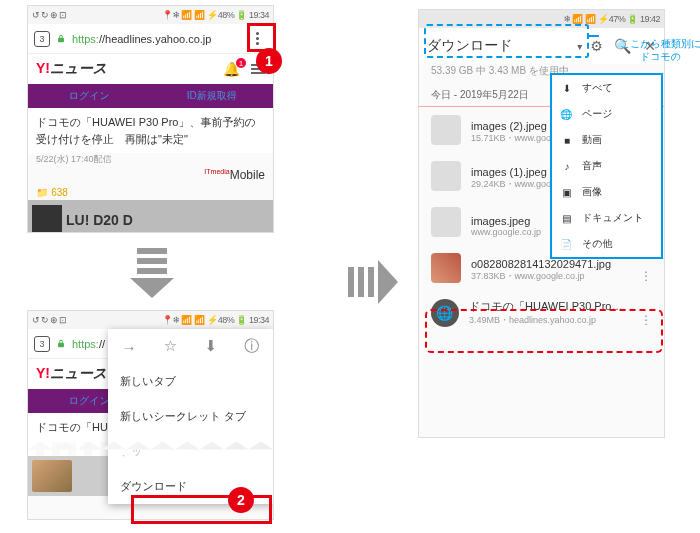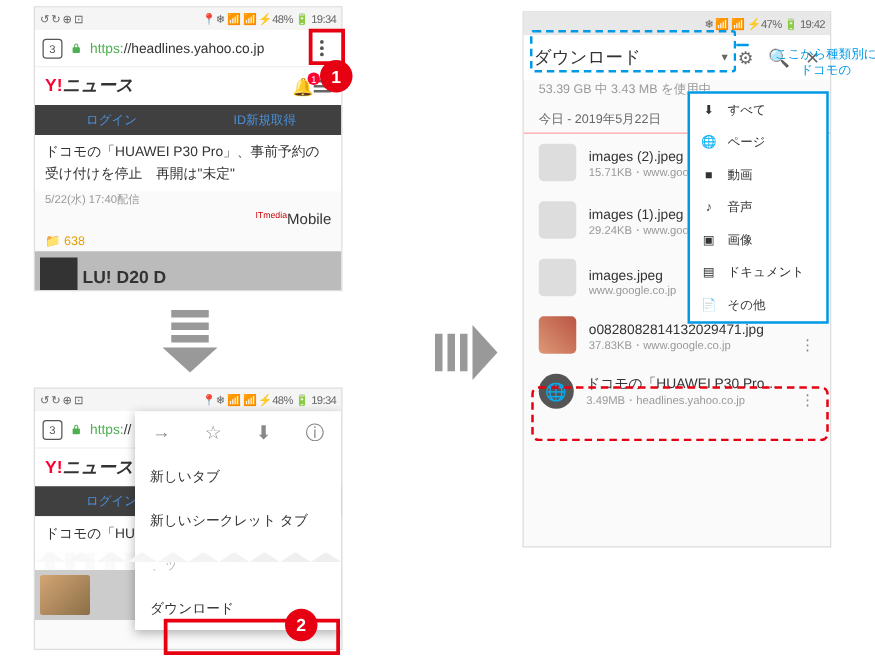--- a/index.html
+++ b/index.html
@@ -10,29 +10,29 @@
 .p3{left:418px;top:9px;height:429px}
 .statusbar{height:18px;background:#f5f5f5;display:flex;justify-content:space-between;padding:0 4px;font-size:10px;color:#666;align-items:center}
 .statusbar span{font-size:9px;letter-spacing:-0.5px}
 .urlbar{height:30px;background:#fff;display:flex;align-items:center;padding:0 6px;gap:6px;border-bottom:1px solid #eee}
 .tab-icon{width:16px;height:16px;border:1.5px solid #555;border-radius:3px;font-size:9px;display:flex;align-items:center;justify-content:center;color:#555}
 .lock{width:10px;height:10px}
 .url{flex:1;font-size:11px;color:#333;white-space:nowrap;overflow:hidden}
 .url .proto{color:#4caf50}
 .dots{width:20px;height:20px;display:flex;flex-direction:column;align-items:center;justify-content:center;gap:2px}
 .dots i{width:3px;height:3px;background:#555;border-radius:50%}
-.yheader{height:30px;background:#fff;display:flex;align-items:center;padding:0 8px;gap:0}
+.yheader{height:30px;background:#fff;display:flex;align-items:center;padding:0 8px;gap:10px}
 .ylogo{font-size:14px;font-weight:bold;color:#f03}
 .ylogo b{color:#333;font-style:italic}
 .yspacer{flex:1}
 .bell{position:relative;color:#999;font-size:14px}
 .bell sup{position:absolute;top:-3px;right:-5px;background:#f03;color:#fff;font-size:8px;width:10px;height:10px;border-radius:50%;display:flex;align-items:center;justify-content:center}
 .ham{display:flex;flex-direction:column;gap:2px}
 .ham i{width:14px;height:2px;background:#666}
-.ytabs{height:24px;display:flex;background:#404040}
+.ytabs{height:24px;display:flex;background:#701a75}
 .ytabs div{flex:1;font-size:10px;color:#4a90d9;display:flex;align-items:center;justify-content:center}
 .article{padding:6px 8px;background:#fff;font-size:11px;color:#333;line-height:1.5}
 .meta{font-size:9px;color:#999;padding:0 8px}
 .mobile{text-align:right;padding:2px 8px;font-size:12px;font-family:serif;color:#333}
 .mobile sup{font-size:7px;color:#c00}
 .cmt{padding:2px 8px;font-size:10px;color:#e8a000}
 .gray{height:40px;background:#bbb;margin-top:0;padding:4px;display:flex;align-items:center}
 .gray .blk{width:30px;height:30px;background:#333;margin-right:4px}
 .gray .txt{font-size:14px;color:#333;font-weight:bold}
 .redbox1{position:absolute;border:3px solid #e60012;width:29px;height:29px;left:247px;top:23px}

